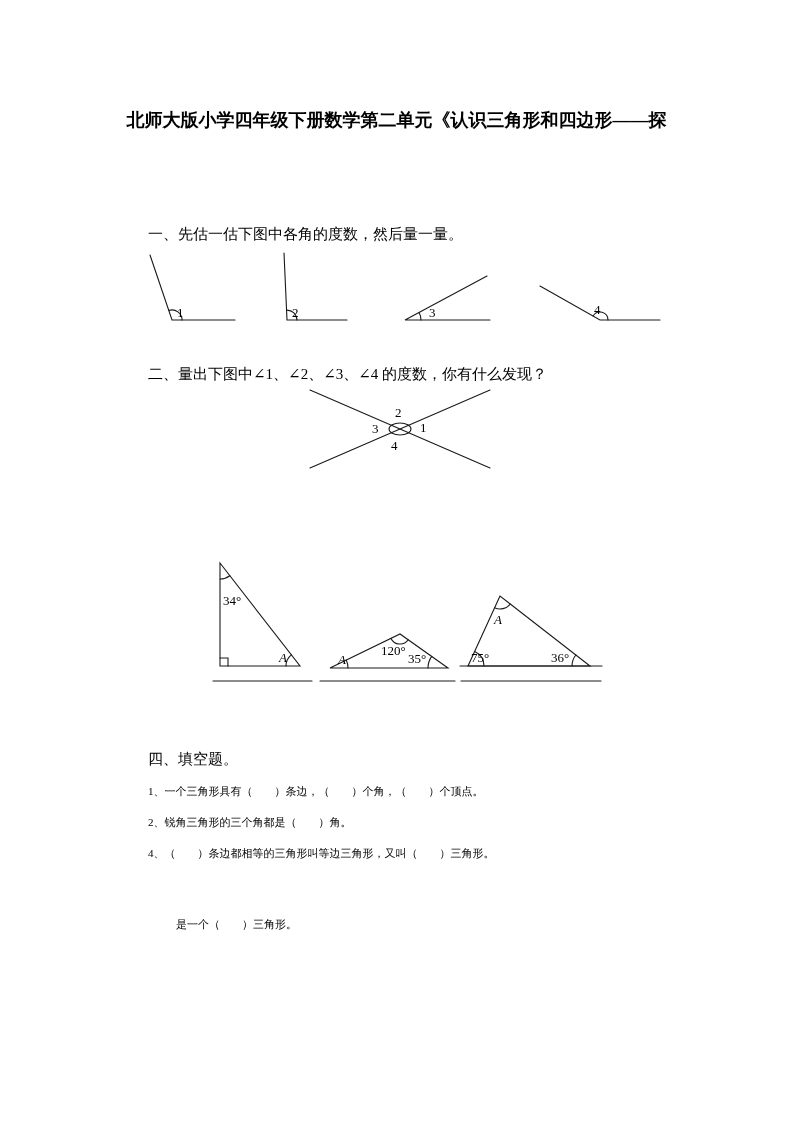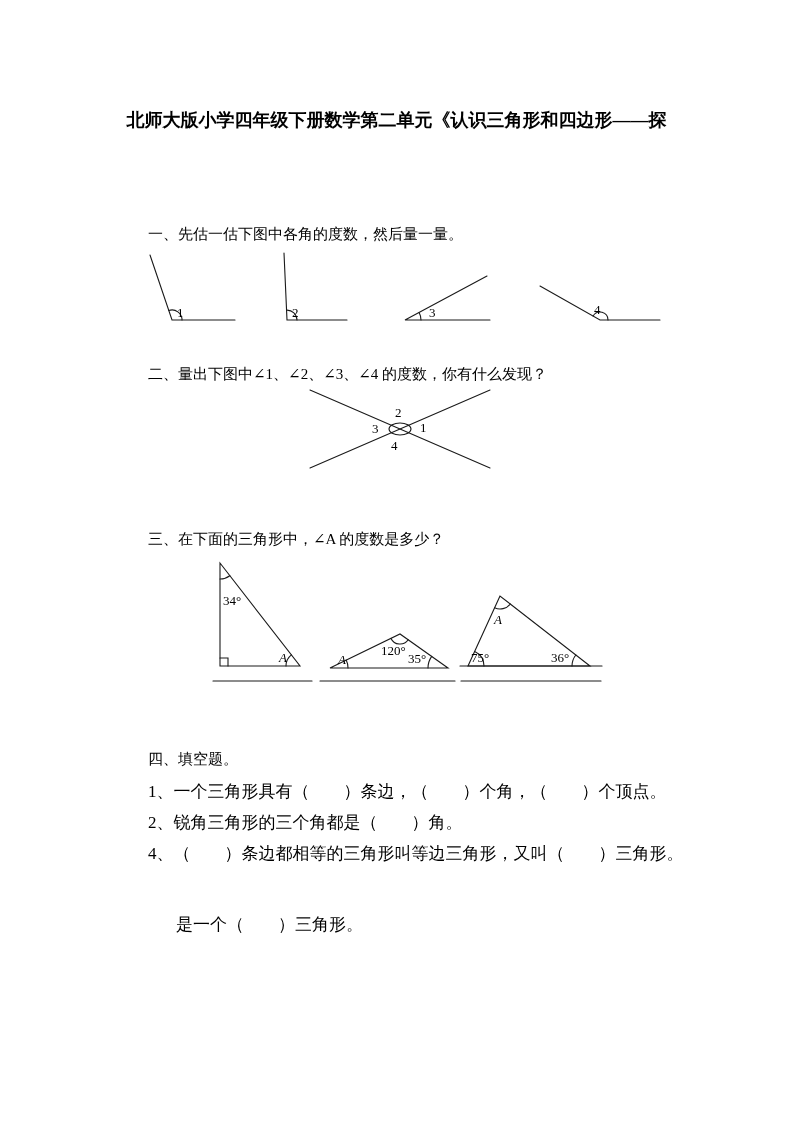--- a/index.html
+++ b/index.html
@@ -50,21 +50,21 @@
     font-size: 13px;
     fill: #000000;
     stroke: none;
   }
   svg text.it { font-style: italic; }
   .items {
     position: absolute;
     left: 148px;
     top: 776px;
     width: 545px;
-    font-size: 17px;
+    font-size: 11px;
     line-height: 31px;
   }
   .items .cont { margin-left: 28px; margin-top: 40px; }
 </style>
 </head>
 <body>
 
 <div class="page">
 
   <div class="doc-title">
@@ -96,21 +96,20 @@
   <svg id="fig2" class="fig" width="200" height="90" viewBox="0 0 200 90">
     <path d="M10,5 L190,83"></path>
     <path d="M190,5 L10,83"></path>
     <ellipse cx="100" cy="44" rx="11" ry="6"></ellipse>
     <text x="95" y="32">2</text>
     <text x="72" y="48">3</text>
     <text x="120" y="47">1</text>
     <text x="91" y="65">4</text>
   </svg>
 
-  <div class="hd" id="h3">三、在下面的三角形中，∠A 的度数是多少？</div>
 
   <svg id="fig3" class="fig" width="415" height="140" viewBox="0 0 415 140">
 
     <path d="M15,7 L15,110 L95,110 Z"></path>
     <path d="M15,102 L23,102 L23,110"></path>
     <path d="M15,23 A16,16 0 0 0 24.8,19.7"></path>
     <path d="M81,110 A14,14 0 0 1 86.4,98.9"></path>
     <text x="18" y="49">34°</text>
     <text x="74" y="106" class="it">A</text>
     <path d="M8,125 L107,125"></path>

